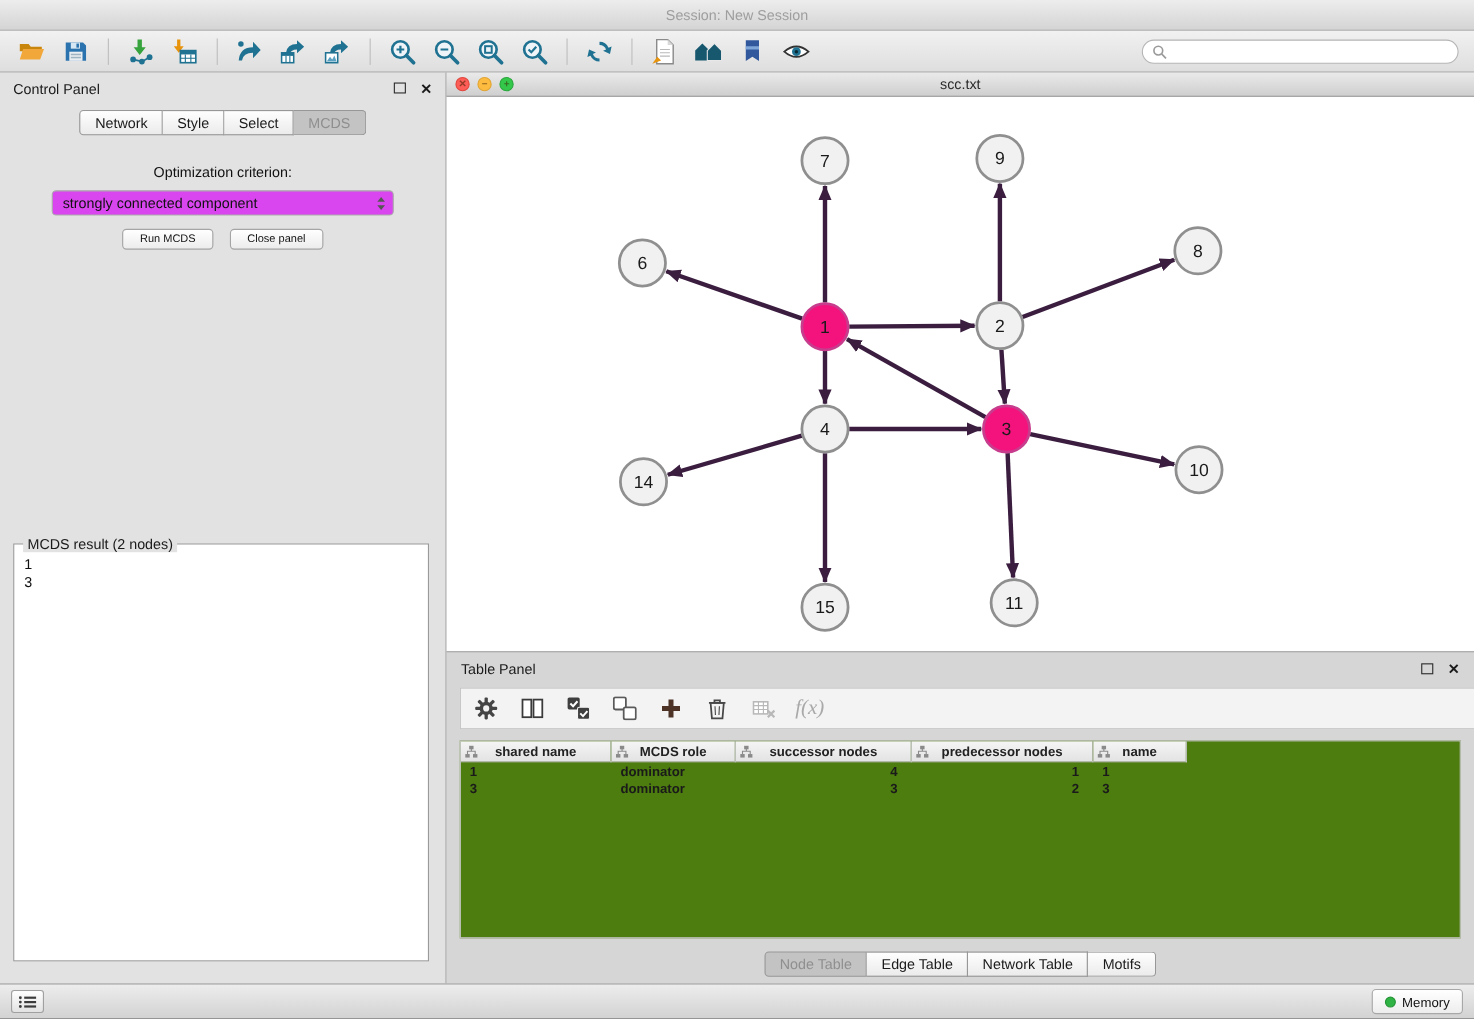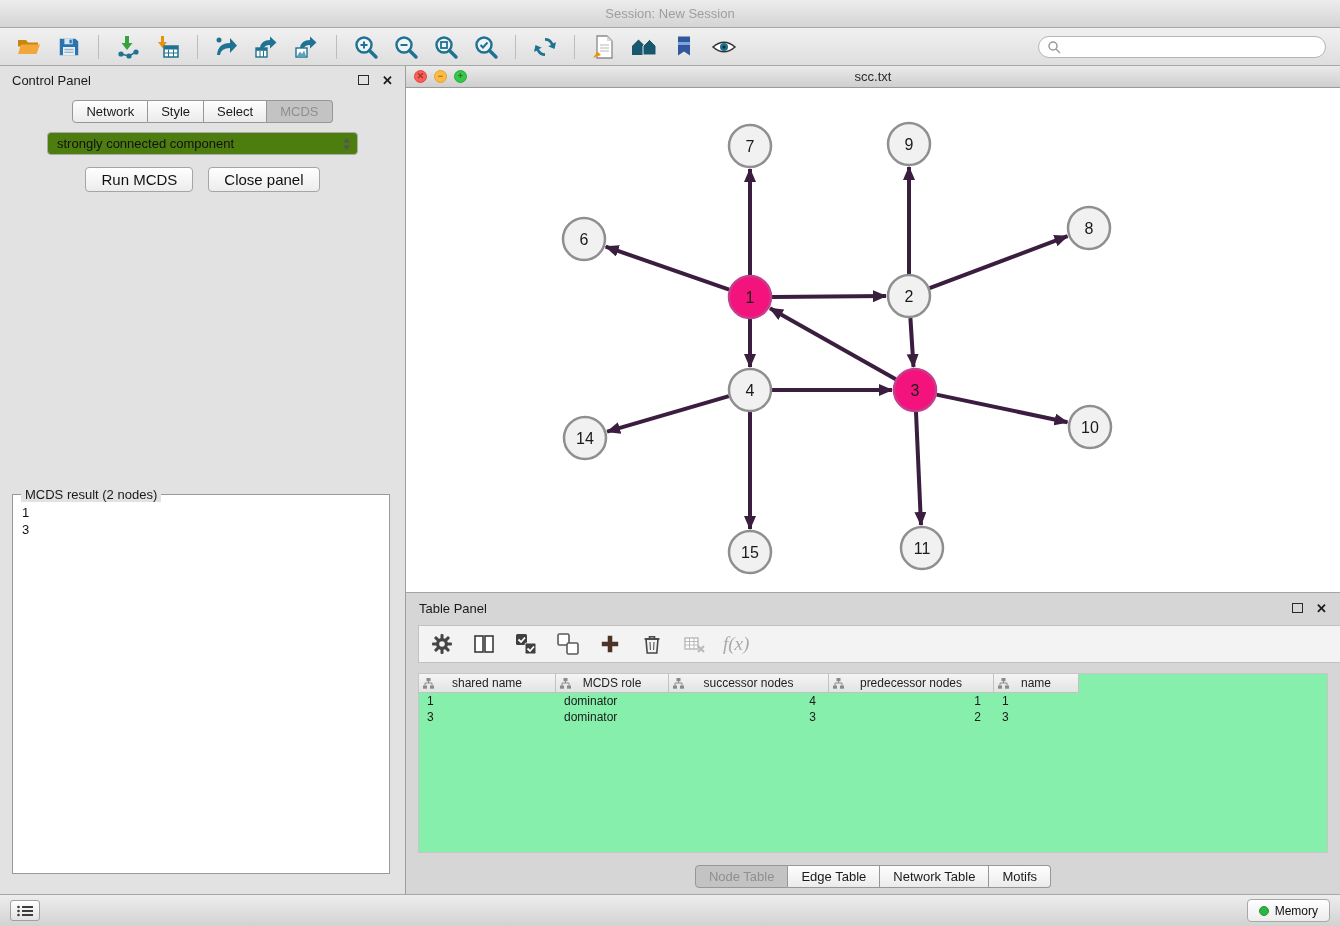--- a/index.html
+++ b/index.html
@@ -33,25 +33,25 @@
   .float-icon { width:11px; height:10px; border:1.5px solid #2a2a2a; margin-right:13px; background:transparent; }
   .close-x { font-size:13px; font-weight:bold; color:#1a1a1a; cursor:pointer; }
   .seg-tabs { display:flex; justify-content:center; }
   .cp-tabs { margin-top:6px; }
   .seg-tab { font-size:13px; padding:3px 13px; background:linear-gradient(#fefefe,#ebebeb);
     border:1px solid #979797; border-left:none; color:#1a1a1a; cursor:pointer; white-space:nowrap; }
   .seg-tab:first-child { border-left:1px solid #979797; border-radius:4px 0 0 4px; }
   .seg-tab:last-child { border-radius:0 4px 4px 0; }
   .seg-tab.active { background:#c3c3c3; color:#8f8f8f; }
   .opt-label { text-align:center; font-size:13px; color:#111; margin-top:26px; }
-  .combo { margin:9px auto 0; width:311px; height:23px; background:#4d7c0f; border:1px solid #ababab;
+  .combo { margin:9px auto 0; width:311px; height:23px; background:#d946ef; border:1px solid #ababab;
     border-radius:4px; display:flex; align-items:center; padding:0 6px 0 9px; cursor:pointer; }
   .combo .combo-value { flex:1; font-size:13px; color:#111; }
   .btn-row { display:flex; justify-content:center; gap:15px; margin-top:12px; }
-  .btn { font-size:15px; padding:3px 15px; background:linear-gradient(#ffffff,#ececec);
+  .btn { font-size:10px; padding:3px 15px; background:linear-gradient(#ffffff,#ececec);
     border:1px solid #a5a5a5; border-radius:4px; color:#111; cursor:pointer; }
   .groupbox { position:absolute; left:12px; top:428px; width:378px; height:380px;
     border:1px solid #9a9a9a; background:#fff; }
   .groupbox-title { position:absolute; top:-8px; left:8px; background:#e2e2e2; padding:0 4px;
     font-size:13px; color:#1a1a1a; }
   .result-text { padding:9px 9px; font-size:13px; line-height:17px; color:#111; white-space:pre; }
 
   
   .network-window { position:absolute; left:406px; top:66px; width:934px; height:526px; }
   .net-titlebar { height:22px; background:linear-gradient(#eaeaea,#cfcfcf); border-bottom:1px solid #9a9a9a;
@@ -65,21 +65,21 @@
   .net-title { font-size:13px; color:#2a2a2a; }
   .net-canvas { height:504px; background:#ffffff; }
 
   
   .table-panel { position:absolute; left:406px; top:592px; width:934px; height:302px; background:#d6d6d6; border-top:1px solid #a5a5a5;}
   .tp-header { height:30px; display:flex; align-items:center; padding:12px 13px; }
   .tp-toolbar { position:absolute; left:12px; top:32px; width:954px; height:38px; background:#f3f3f3;
     border:1px solid #c2c2c2; display:flex; align-items:center; padding:0 10px; gap:16px; }
   .tpbtn { width:26px; height:26px; display:flex; align-items:center; justify-content:center; cursor:pointer; }
   .fx-label { font-family:"Liberation Serif", serif; font-style:italic; font-size:19px; color:#a9a9a9; }
-  .tp-table { position:absolute; left:12px; top:80px; width:910px; height:180px; background:#86efac; border:1px solid #c6c6c6; }
+  .tp-table { position:absolute; left:12px; top:80px; width:910px; height:180px; background:#4d7c0f; border:1px solid #c6c6c6;font-weight:bold; }
   .tp-head { display:flex; height:19px; }
   .tp-hcell { position:relative; background:linear-gradient(#f5f5f5,#e3e3e3); border-right:1px solid #c2c2c2;
     border-bottom:1px solid #c2c2c2; display:flex; align-items:center; justify-content:center;
     font-size:12px; color:#222; cursor:pointer; }
   .tp-hcell .hicon { position:absolute; left:3px; top:3px; }
   .tp-row { display:flex; height:16px; font-size:12px; color:#1a1a1a; align-items:center; cursor:default; }
   .cell { padding:0 8px; overflow:hidden; white-space:nowrap; }
   .cell.num { text-align:right; padding-right:13px; }
   .tp-tabs { position:absolute; left:0; right:0; top:272px; display:flex; justify-content:center; }
 
@@ -246,20 +246,21 @@
       <span class="hspacer"></span>
       <span class="float-icon"></span>
       <span class="close-x">✕</span>
     </div>
     <div class="seg-tabs cp-tabs">
       <span class="seg-tab">Network</span>
       <span class="seg-tab">Style</span>
       <span class="seg-tab">Select</span>
       <span class="seg-tab active">MCDS</span>
     </div>
+    <div class="opt-label">Optimization criterion:</div>
     <div class="combo">
       <span class="combo-value">strongly connected component</span>
       <svg width="9" height="14" viewBox="0 0 9 14">
         <path d="M4.5 1 L8 5.5 H1 Z" fill="#555"></path>
         <path d="M4.5 13 L8 8.5 H1 Z" fill="#555"></path>
       </svg>
     </div>
     <div class="btn-row">
       <button class="btn">Run MCDS</button>
       <button class="btn">Close panel</button>

